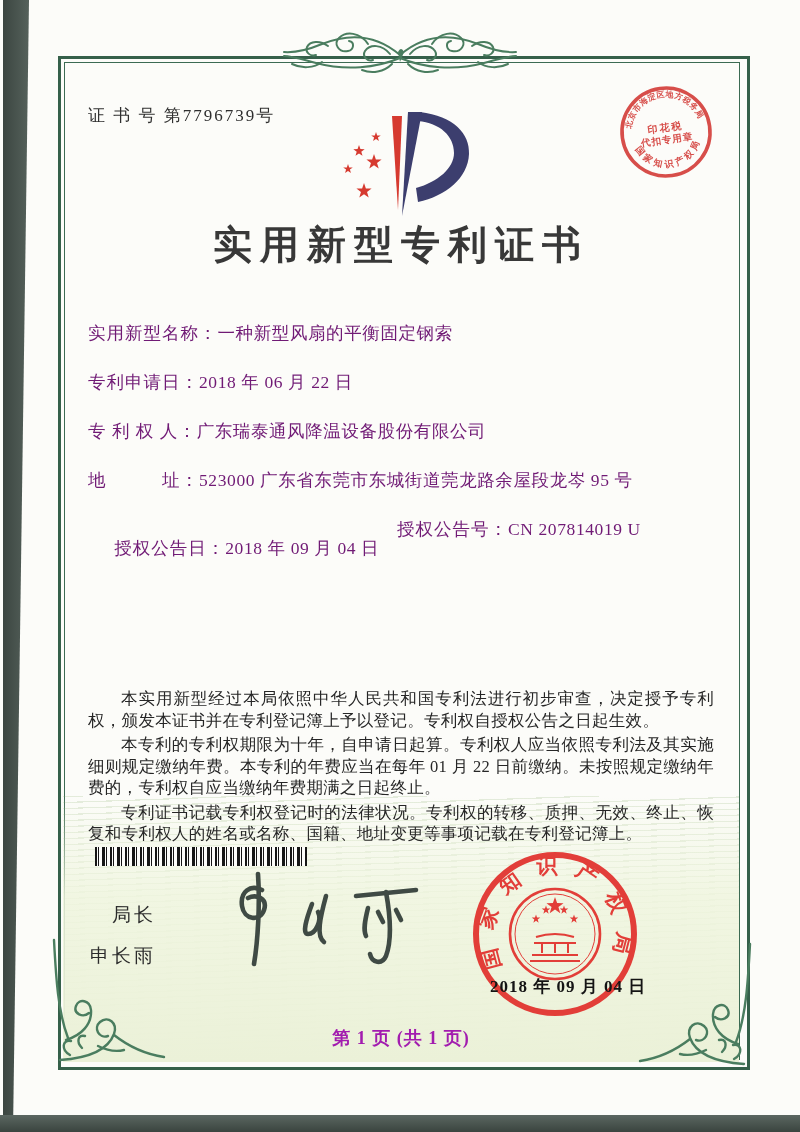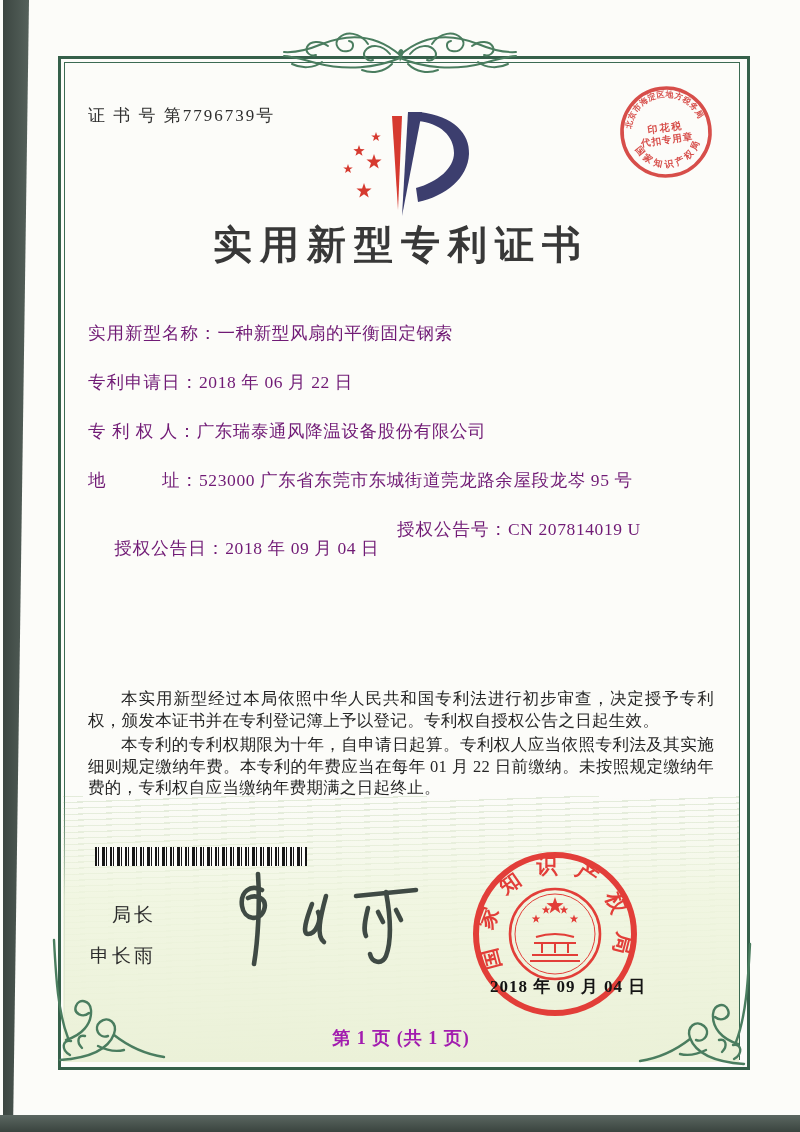--- a/index.html
+++ b/index.html
@@ -124,20 +124,21 @@
     <div class="field-row"><span class="field-label">地　　　址：</span><span class="field-value">523000 广东省东莞市东城街道莞龙路余屋段龙岑 95 号</span></div>
     <div class="field-row">
       <span class="field-label">授权公告日：</span><span class="field-value">2018 年 09 月 04 日</span>
       <span class="grant-no"><span class="field-label">授权公告号：</span><span class="field-value">CN 207814019 U</span></span>
     </div>
   </div>
 
   <div class="paragraphs">
     <p>本实用新型经过本局依照中华人民共和国专利法进行初步审查，决定授予专利权，颁发本证书并在专利登记簿上予以登记。专利权自授权公告之日起生效。</p>
     <p>本专利的专利权期限为十年，自申请日起算。专利权人应当依照专利法及其实施细则规定缴纳年费。本专利的年费应当在每年 01 月 22 日前缴纳。未按照规定缴纳年费的，专利权自应当缴纳年费期满之日起终止。</p>
+    <p>专利证书记载专利权登记时的法律状况。专利权的转移、质押、无效、终止、恢复和专利权人的姓名或名称、国籍、地址变更等事项记载在专利登记簿上。</p>
   </div>
 
   <div class="barcode"></div>
 
   <div class="director">
     <div>局长</div>
     <div>申长雨</div>
   </div>
 
   <svg class="signature" viewBox="0 0 200 100">

